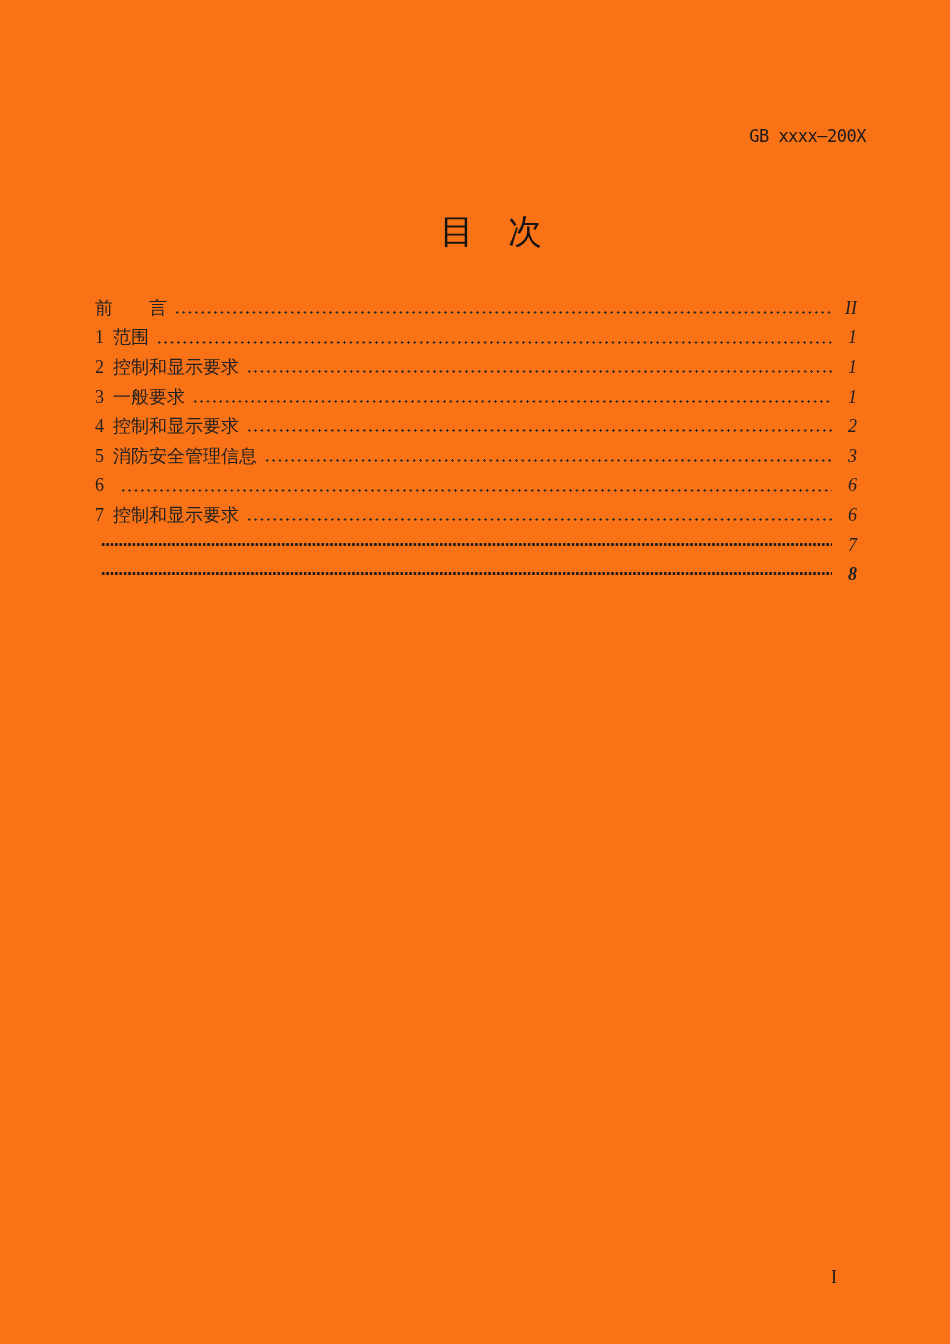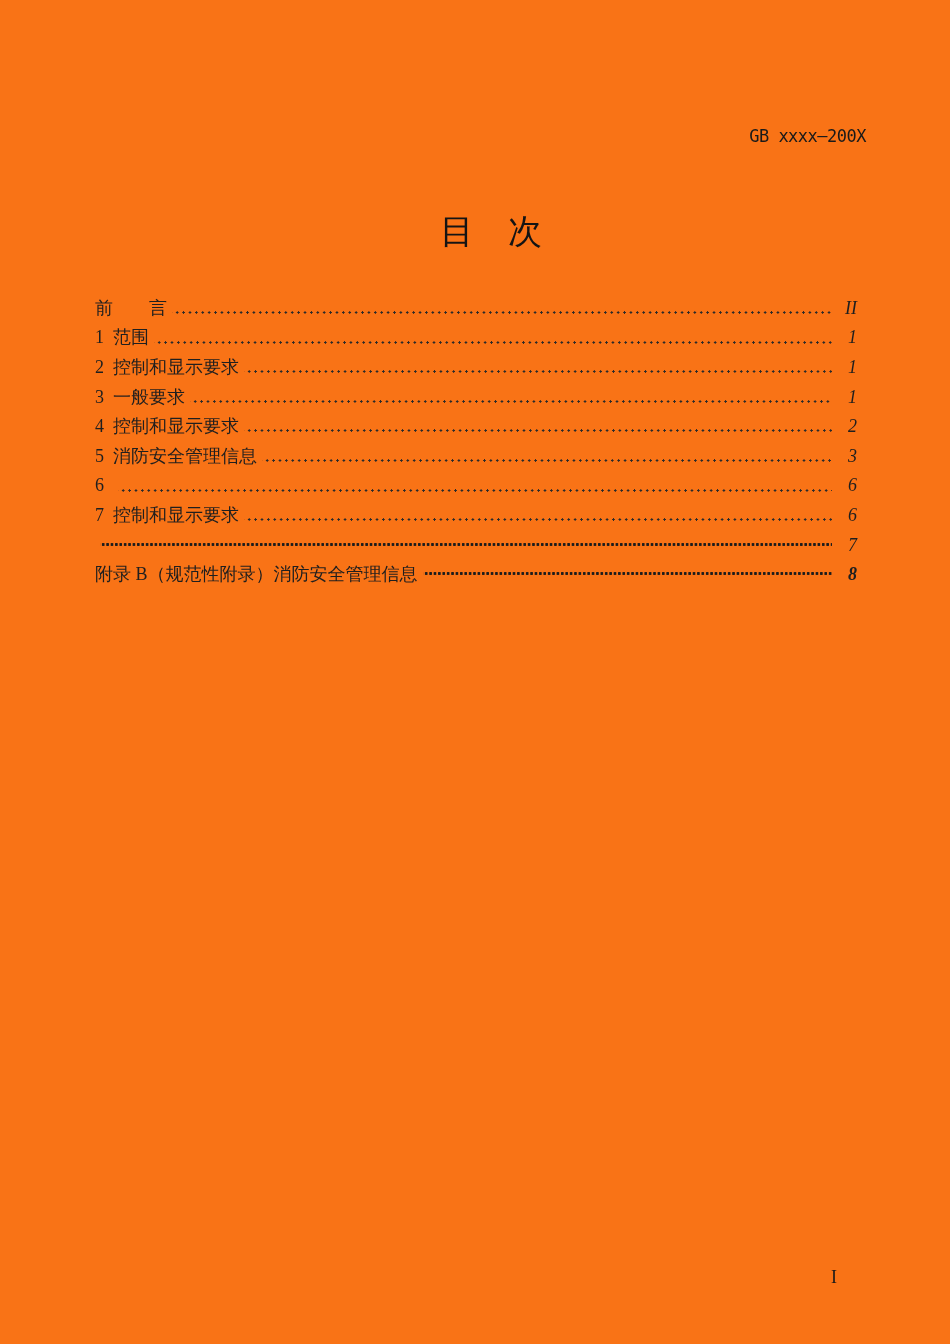--- a/index.html
+++ b/index.html
@@ -162,21 +162,20 @@
   </div>
 
   <div class="toc-row">
     
     <span class="leader ellipsis"></span>
     <span class="pg">7</span>
   </div>
 
   <div class="toc-row">
     
-    <span class="label">附录 B（规范性附录）消防安全管理信息</span>
     <span class="leader ellipsis"></span>
     <span class="pg bold">8</span>
   </div>
 </div>
 
   <div class="footer-page-num">I</div>
 
 </div>
 
 </body></html>

